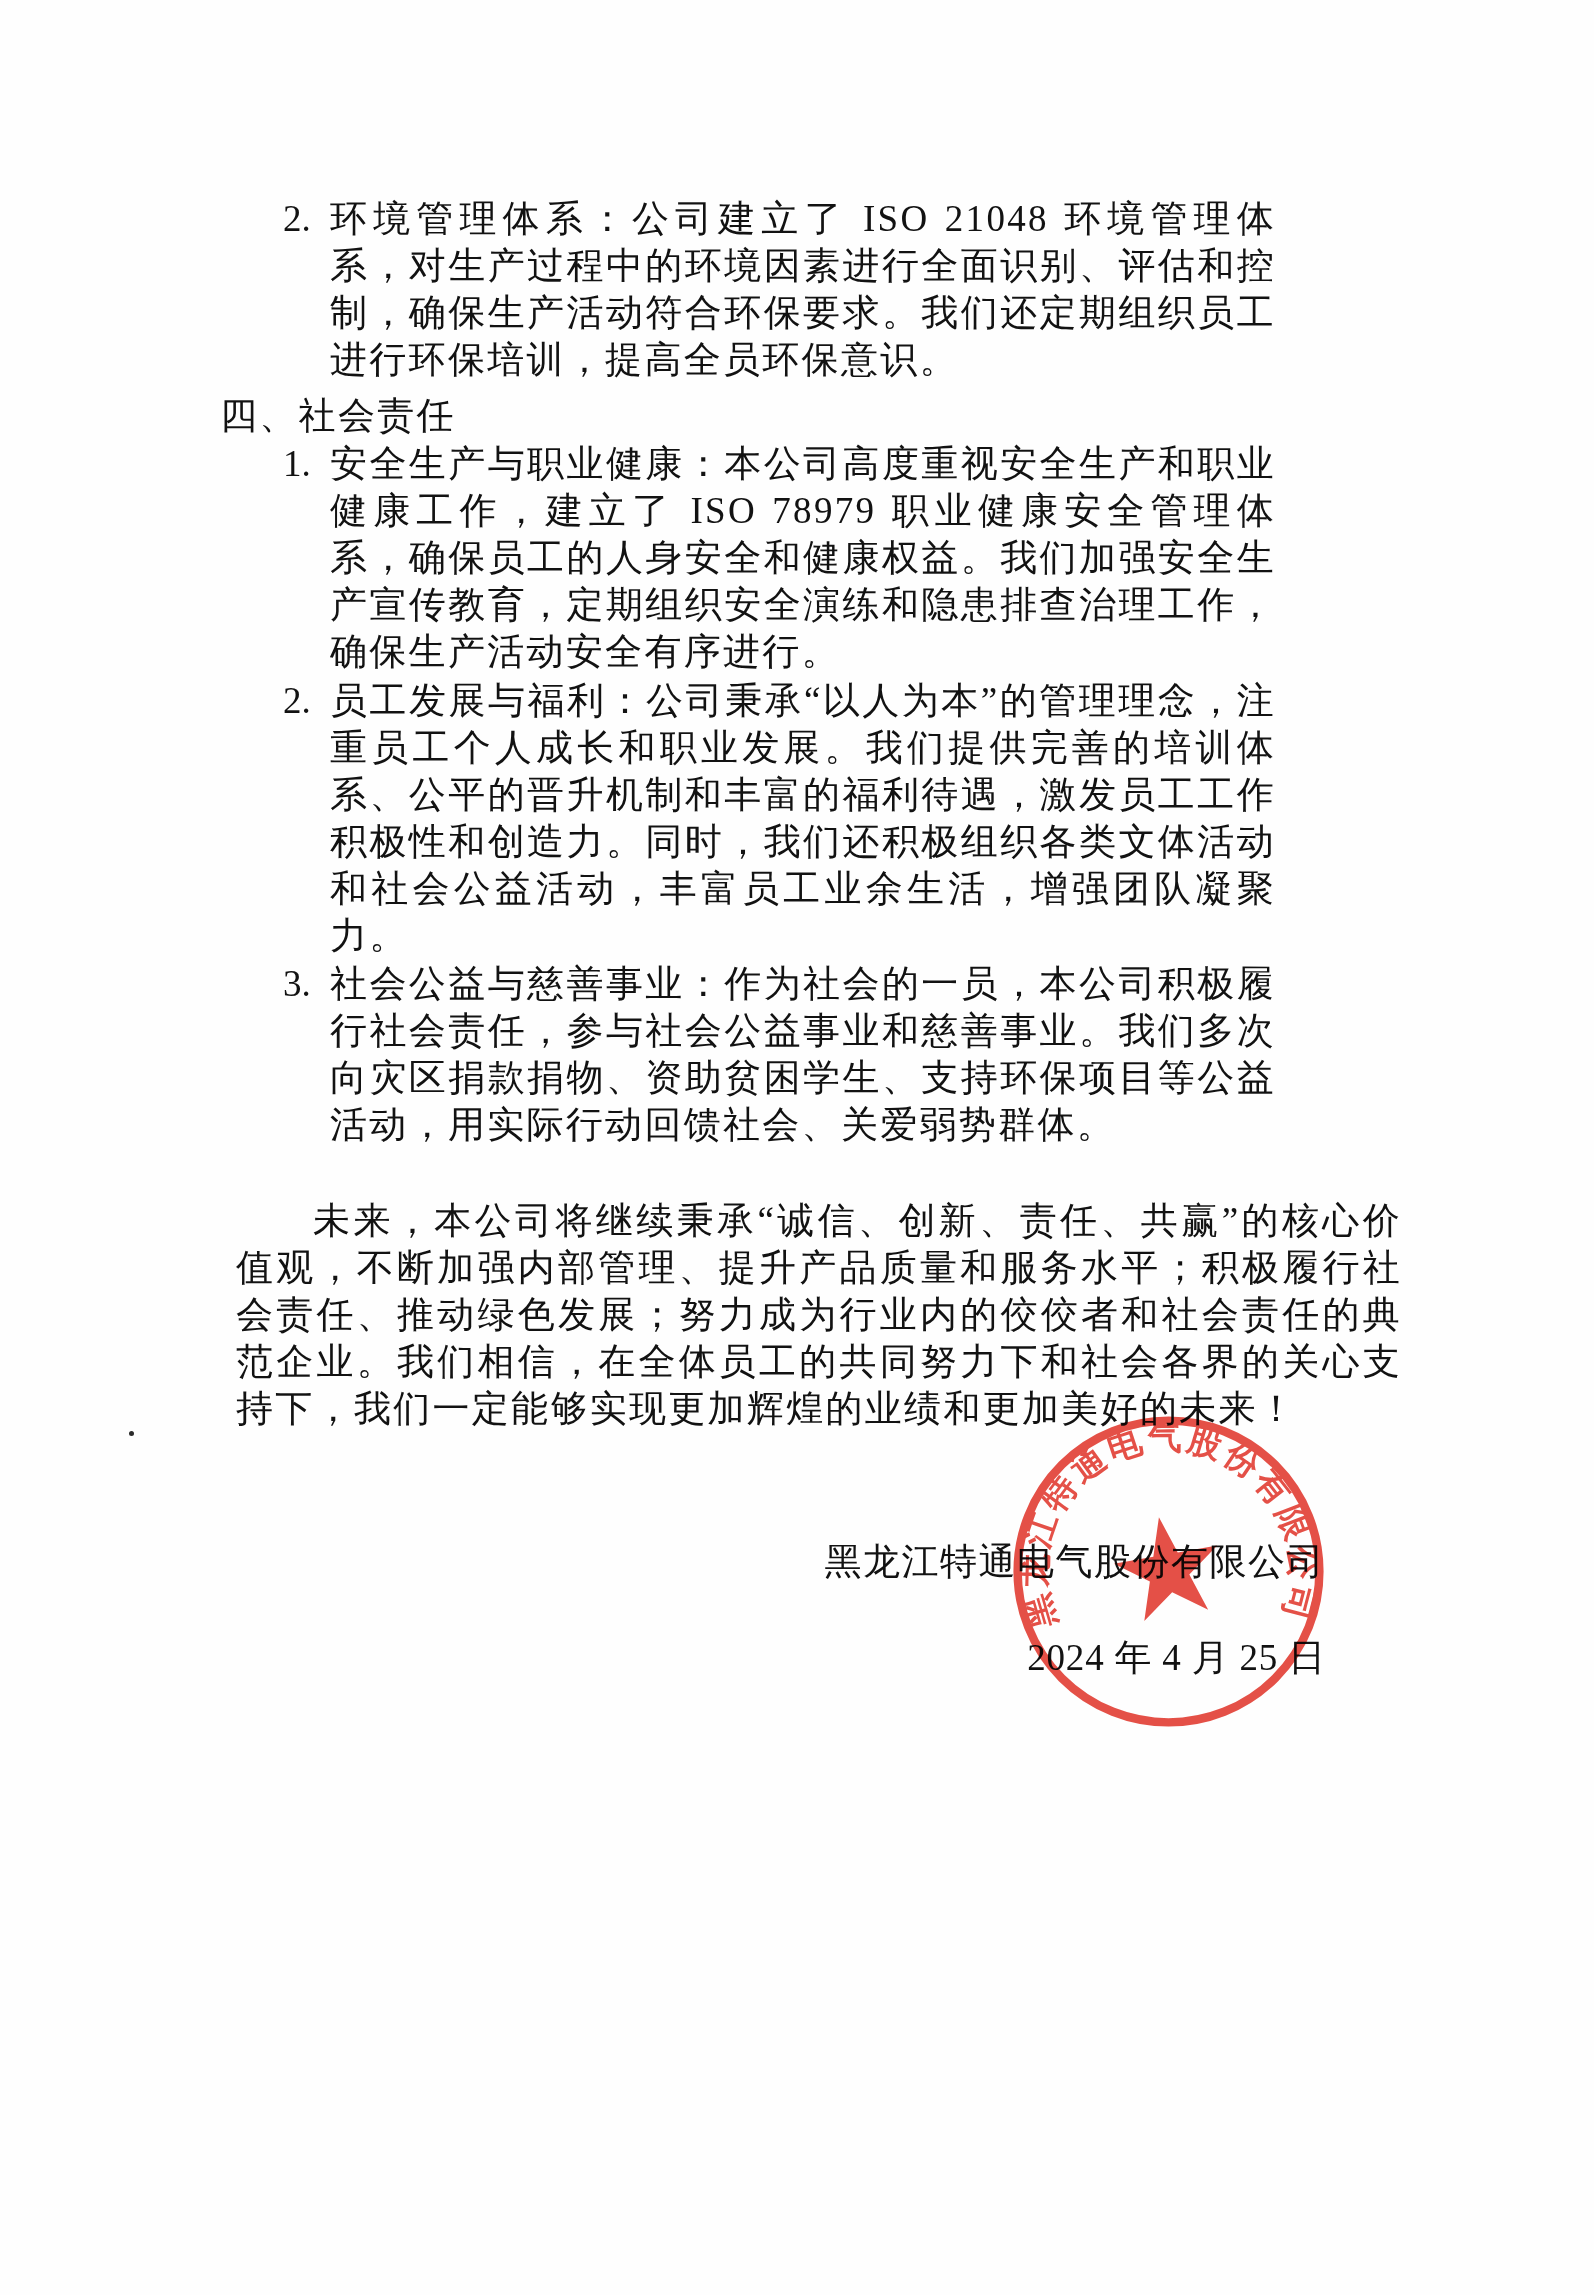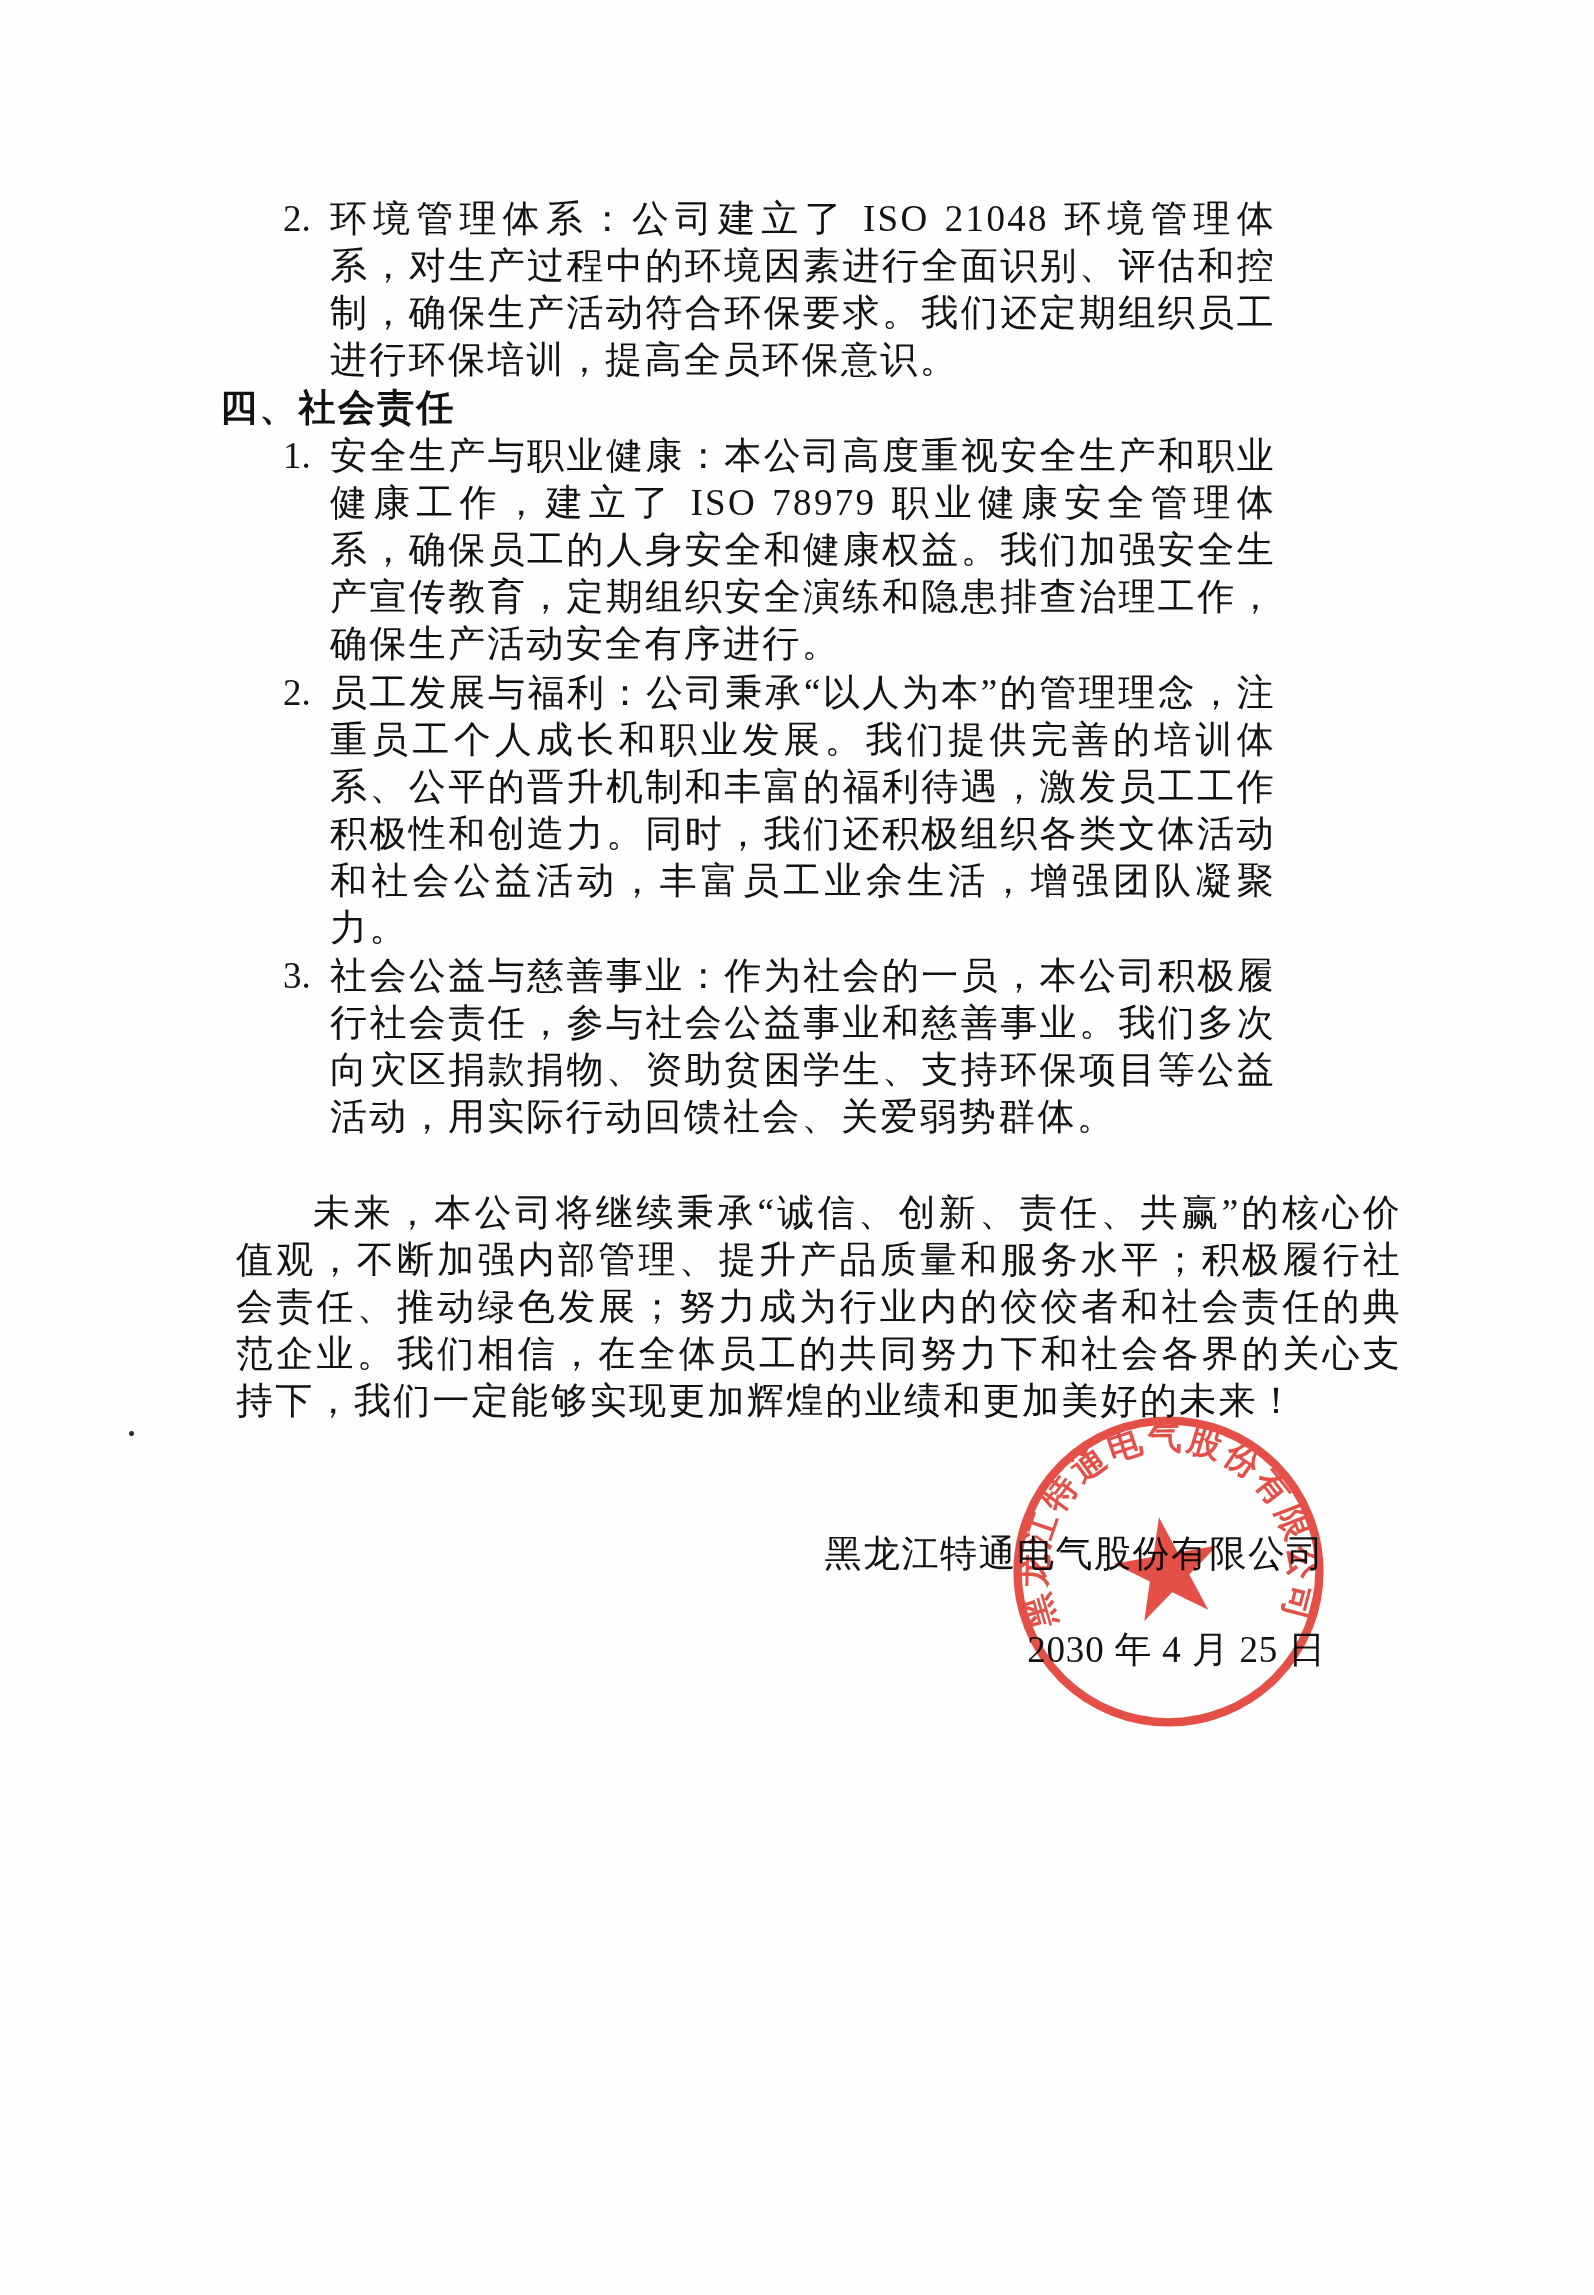--- a/index.html
+++ b/index.html
@@ -36,23 +36,23 @@
   .list-item .num {
     flex: 0 0 47px;
     letter-spacing: 0;
   }
   .list-item .itext {
     flex: 1 1 auto;
     text-align: justify;
   }
   .sec-heading {
     font-size: 37px;
-    font-weight: bold;
+    font-weight: normal;
     line-height: 47px;
-    margin: 1px 0 0 0;
+    margin: 9px 0 0 0;
     letter-spacing: 2.3px;
   }
   .sec-heading.second { margin-top: 7.7px; }
   .body-para {
     margin: 49px 0 0 16px;
     text-indent: 77px;
     width: 1166px;
   }
   .company-line {
     margin-top: 106px;
@@ -125,21 +125,21 @@
         <span class="num">3.</span>
         <span class="itext">社会公益与慈善事业：作为社会的一员，本公司积极履行社会责任，参与社会公益事业和慈善事业。我们多次向灾区捐款捐物、资助贫困学生、支持环保项目等公益活动，用实际行动回馈社会、关爱弱势群体。</span>
       </li>
     </ol>
 
 
     <p class="body-para">未来，本公司将继续秉承“诚信、创新、责任、共赢”的核心价值观，不断加强内部管理、提升产品质量和服务水平；积极履行社会责任、推动绿色发展；努力成为行业内的佼佼者和社会责任的典范企业。我们相信，在全体员工的共同努力下和社会各界的关心支持下，我们一定能够实现更加辉煌的业绩和更加美好的未来！</p>
 
     <div class="company-line">黑龙江特通电气股份有限公司</div>
 
-    <div class="date-line">2030 年 4 月 25 日</div>
+    <div class="date-line">2024 年 4 月 25 日</div>
 
   </div>
 
   <span class="ink-speck"></span>
 
   <svg class="seal" viewBox="0 0 440 440" xmlns="http://www.w3.org/2000/svg">
     <circle cx="220" cy="220" r="197" fill="none" stroke-width="11" stroke="#e2382d"></circle>
     <polygon points="207.5,149.1 232.1,195.3 283.6,186.2 247.2,223.8 271.8,270.0 224.8,247.1 188.4,284.7 195.7,232.9 148.7,210.0 200.2,200.9" fill="#e2382d"></polygon>
     <path id="sealArc" d="M 75 287.7 A 160 160 0 1 1 365 287.7" fill="none"></path>
     <text class="seal-arc-text" fill="#e2382d">

